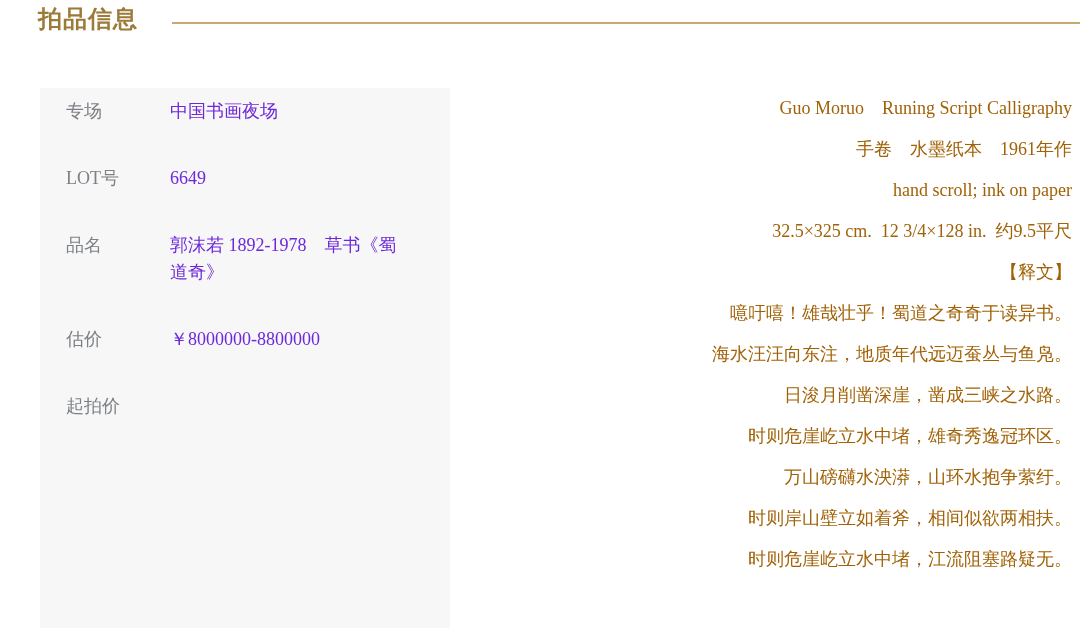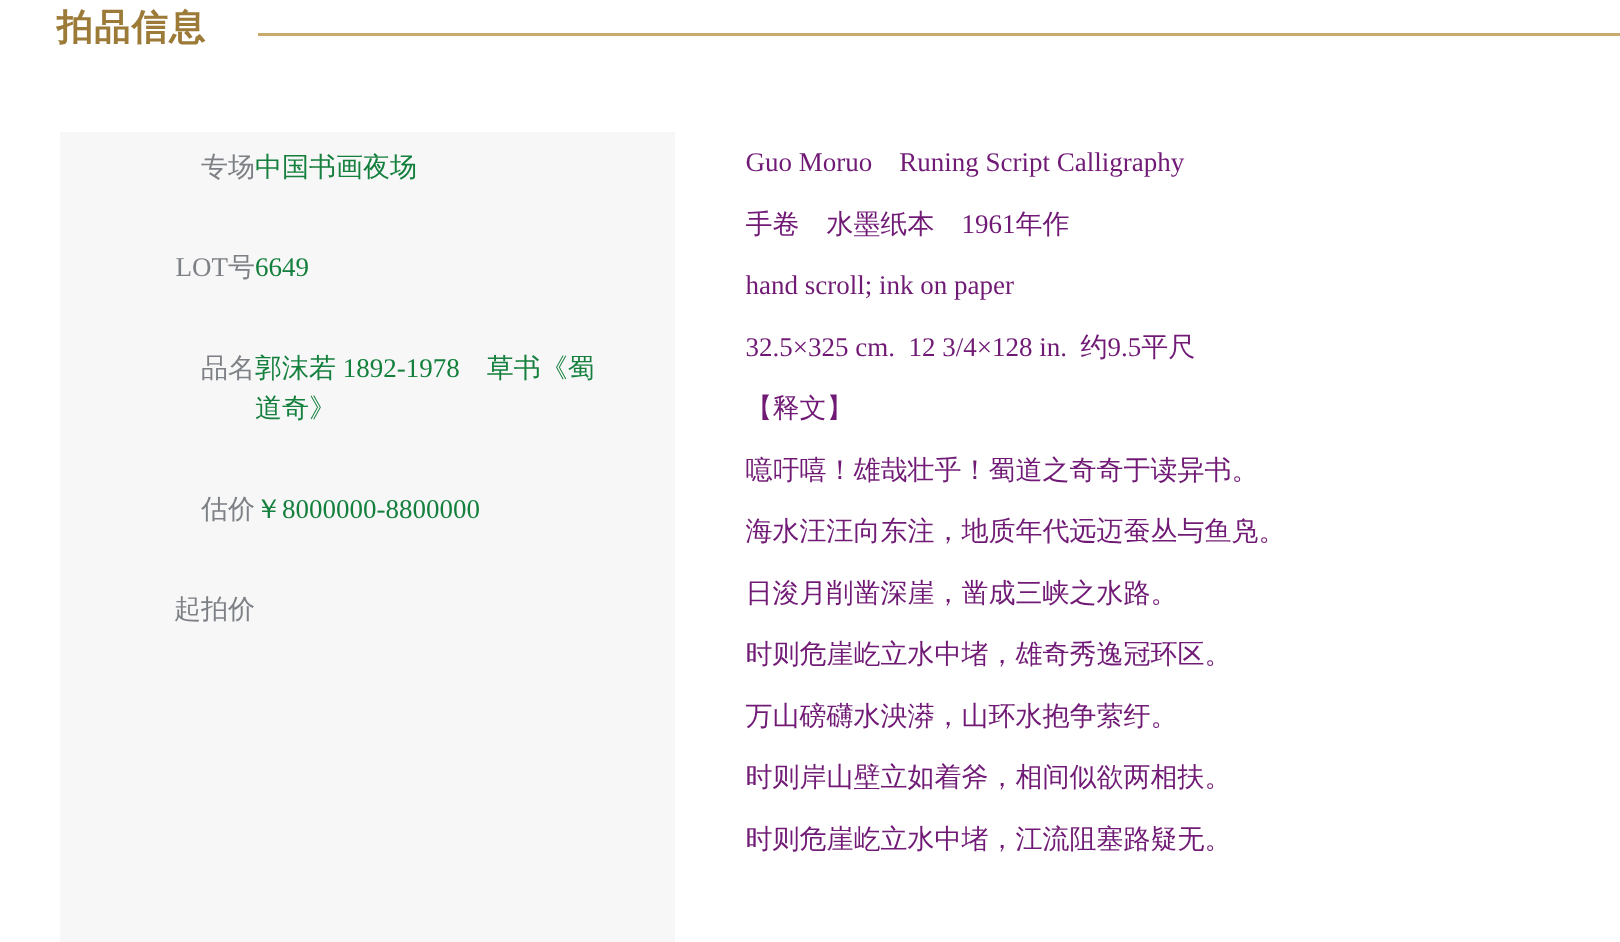--- a/index.html
+++ b/index.html
@@ -30,38 +30,38 @@
     position: absolute; left: 40px; top: 88px; bottom: 0;
     width: 410px;
     background: #f7f7f8;
     padding: 10px 20px 0 26px;
   }
   .info-row { display: flex; margin-bottom: 40px; }
   .info-label {
     flex: 0 0 104px;
     font-size: 18px; line-height: 27px;
     color: #7d8085;
-    text-align: right;
   }
   .info-value {
     flex: 1;
     font-size: 18px; line-height: 27px;
-    color: #15803d;
+    color: #6d28d9;
     white-space: pre-wrap;
   }
 
   
   .detail {
     position: absolute; left: 497px; top: 88px;
     width: 575px;
   }
   .detail-line {
     font-size: 18px; line-height: 41px;
-    color: #701a75;
+    color: #a16207;
     white-space: pre-wrap;
+    text-align: right;
   }
 </style>
 </head>
 <body>
 
 <div class="page">
 
   <header class="page-header">
     <h1 class="page-title">拍品信息</h1>
     <div class="title-rule"></div>

